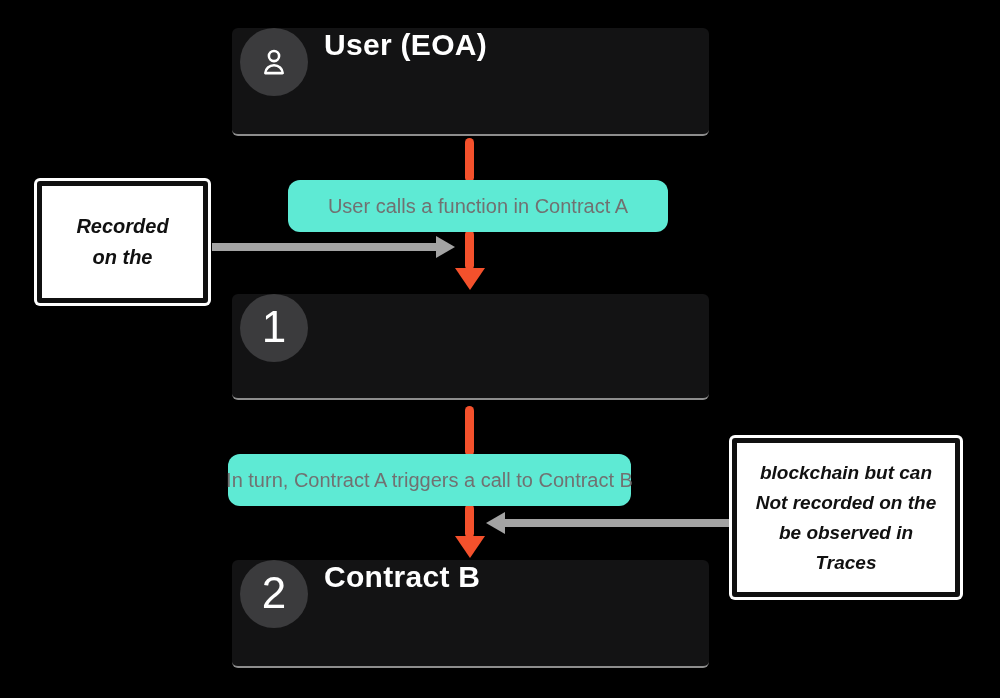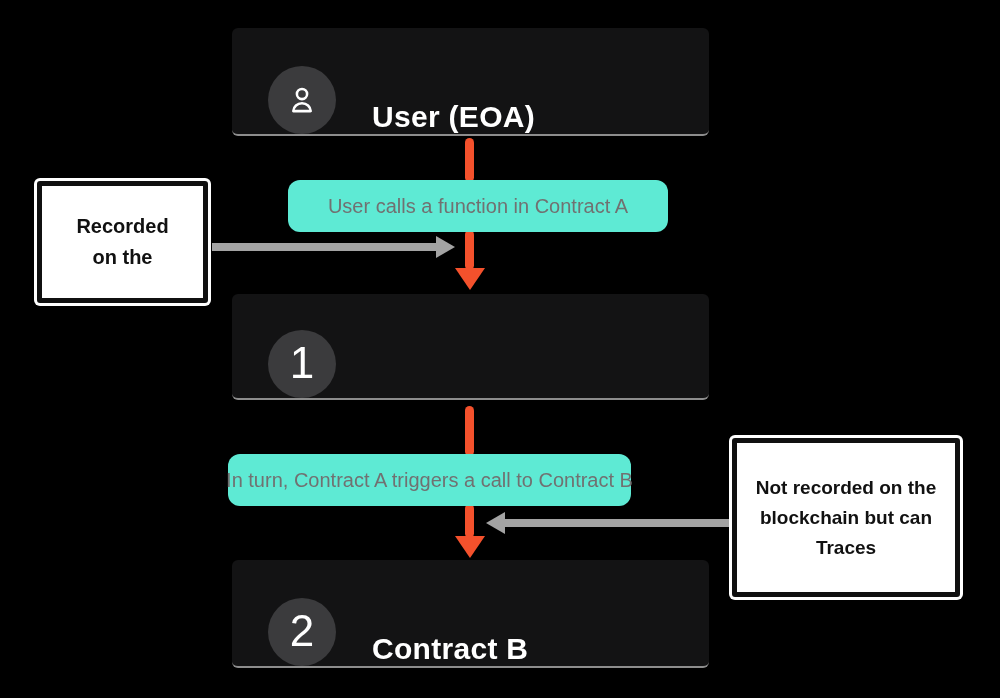--- a/index.html
+++ b/index.html
@@ -17,23 +17,23 @@
   }
 
   
   .node {
     position: absolute;
     background: #131314;
     border-radius: 6px;
     border-bottom: 2px solid #8d8d8d;
     box-sizing: border-box;
     display: flex;
-    align-items: flex-end;
-    gap: 36px;
-    padding-left: 36px;
+    align-items: flex-start;
+    gap: 16px;
+    padding-left: 8px;
   }
   .node-user { left: 232px; top: 28px;  width: 477px; height: 108px; }
   .node-a    { left: 232px; top: 294px; width: 477px; height: 106px; }
   .node-b    { left: 232px; top: 560px; width: 477px; height: 108px; }
 
   .badge {
     width: 68px;
     height: 68px;
     border-radius: 50%;
     background: #3b3b3d;
@@ -125,20 +125,21 @@
     border-radius: 3px;
     box-sizing: border-box;
     display: flex;
     flex-direction: column;
     align-items: center;
     justify-content: center;
     text-align: center;
     color: #111111;
     font-weight: 700;
     z-index: 4;
+    font-style: italic;
   }
   .annotation-left  { left: 37px;  top: 181px; width: 171px; height: 122px; font-size: 20px; line-height: 31px; }
   .annotation-right { left: 732px; top: 438px; width: 228px; height: 159px; font-size: 19px; line-height: 30px; }
 </style>
 </head>
 <body>
 
 <div class="canvas">
 
   <div class="node node-user">
@@ -168,22 +169,23 @@
       <span class="badge-number">1</span>
     </div>
   </div>
 
   <div class="o-seg o-seg-2a"></div>
   <div class="flow-label flow-label-2">In turn, Contract A triggers a call to Contract B</div>
   <div class="o-seg o-seg-2b"></div>
   <div class="o-head o-head-2"></div>
 
   <div class="annotation annotation-right">
+    <span>blockchain but can</span>
     <span>Not recorded on the</span>
-    <span>blockchain but can</span>
+    <span>be observed in</span>
     <span>Traces</span>
   </div>
   <div class="g-line g-line-2"></div>
   <div class="g-head g-head-left"></div>
 
   <div class="node node-b">
     <div class="badge">
       <span class="badge-number">2</span>
     </div>
     <div class="node-title">Contract B</div>

